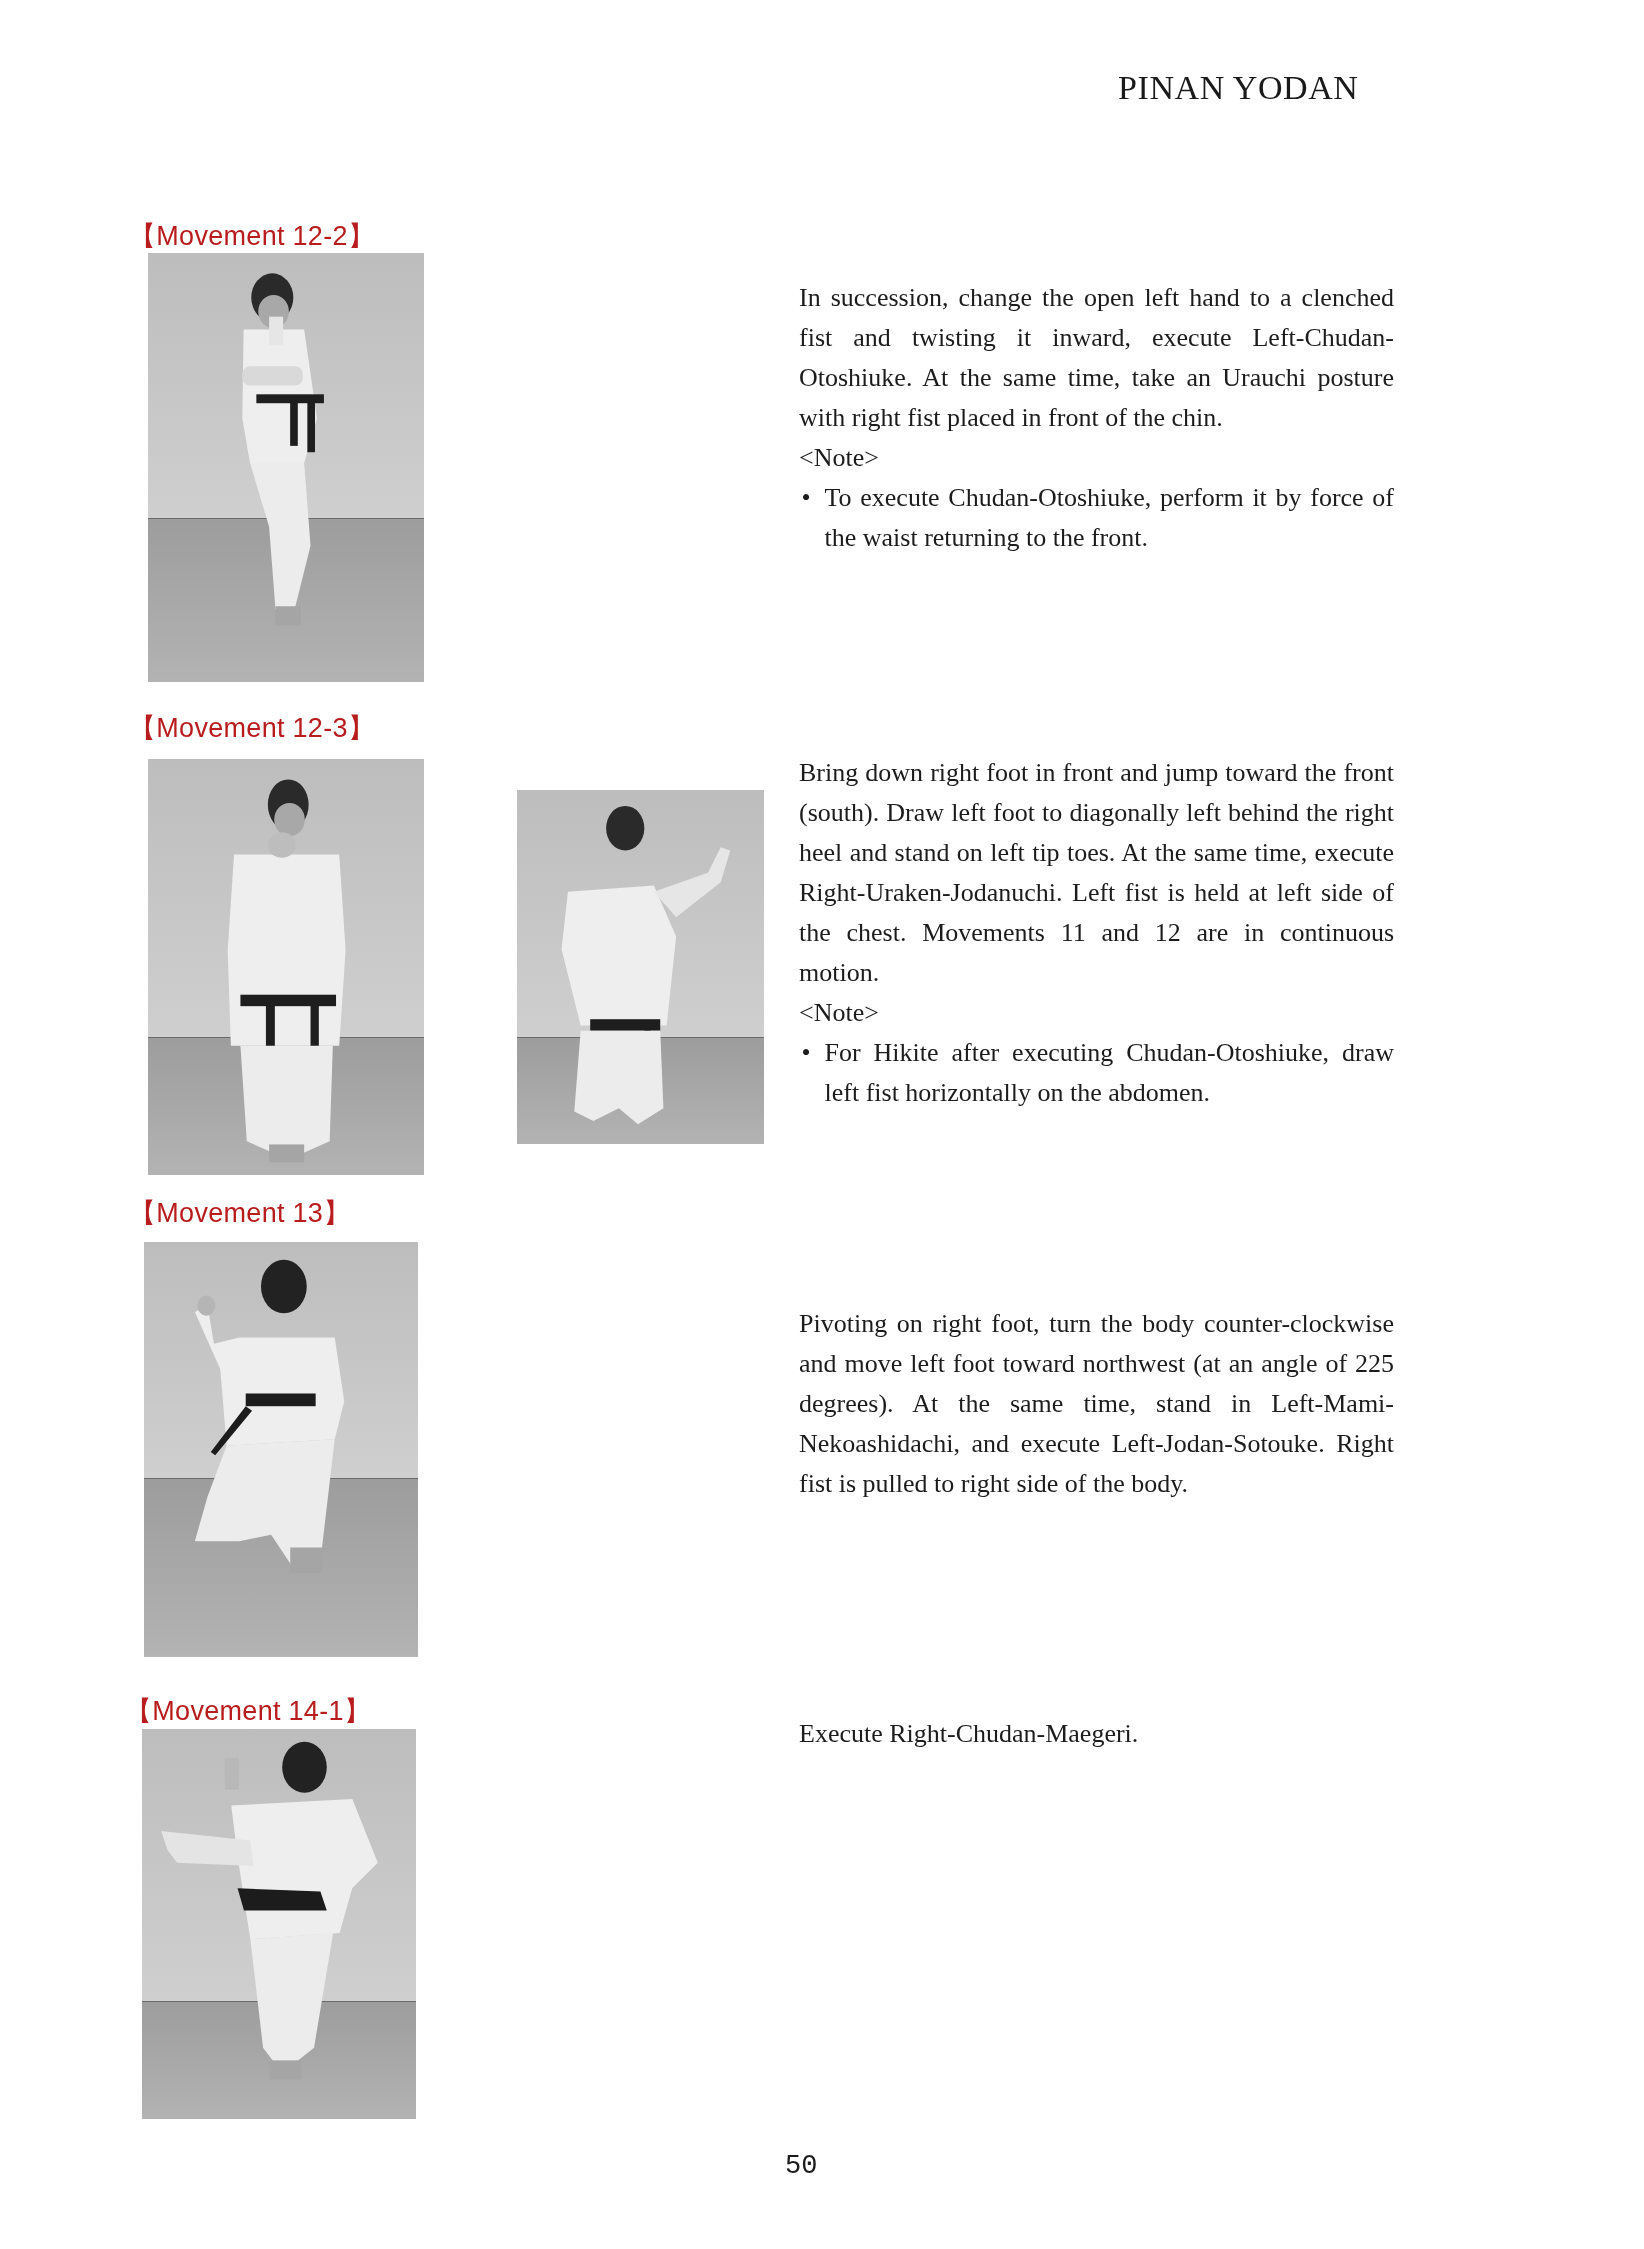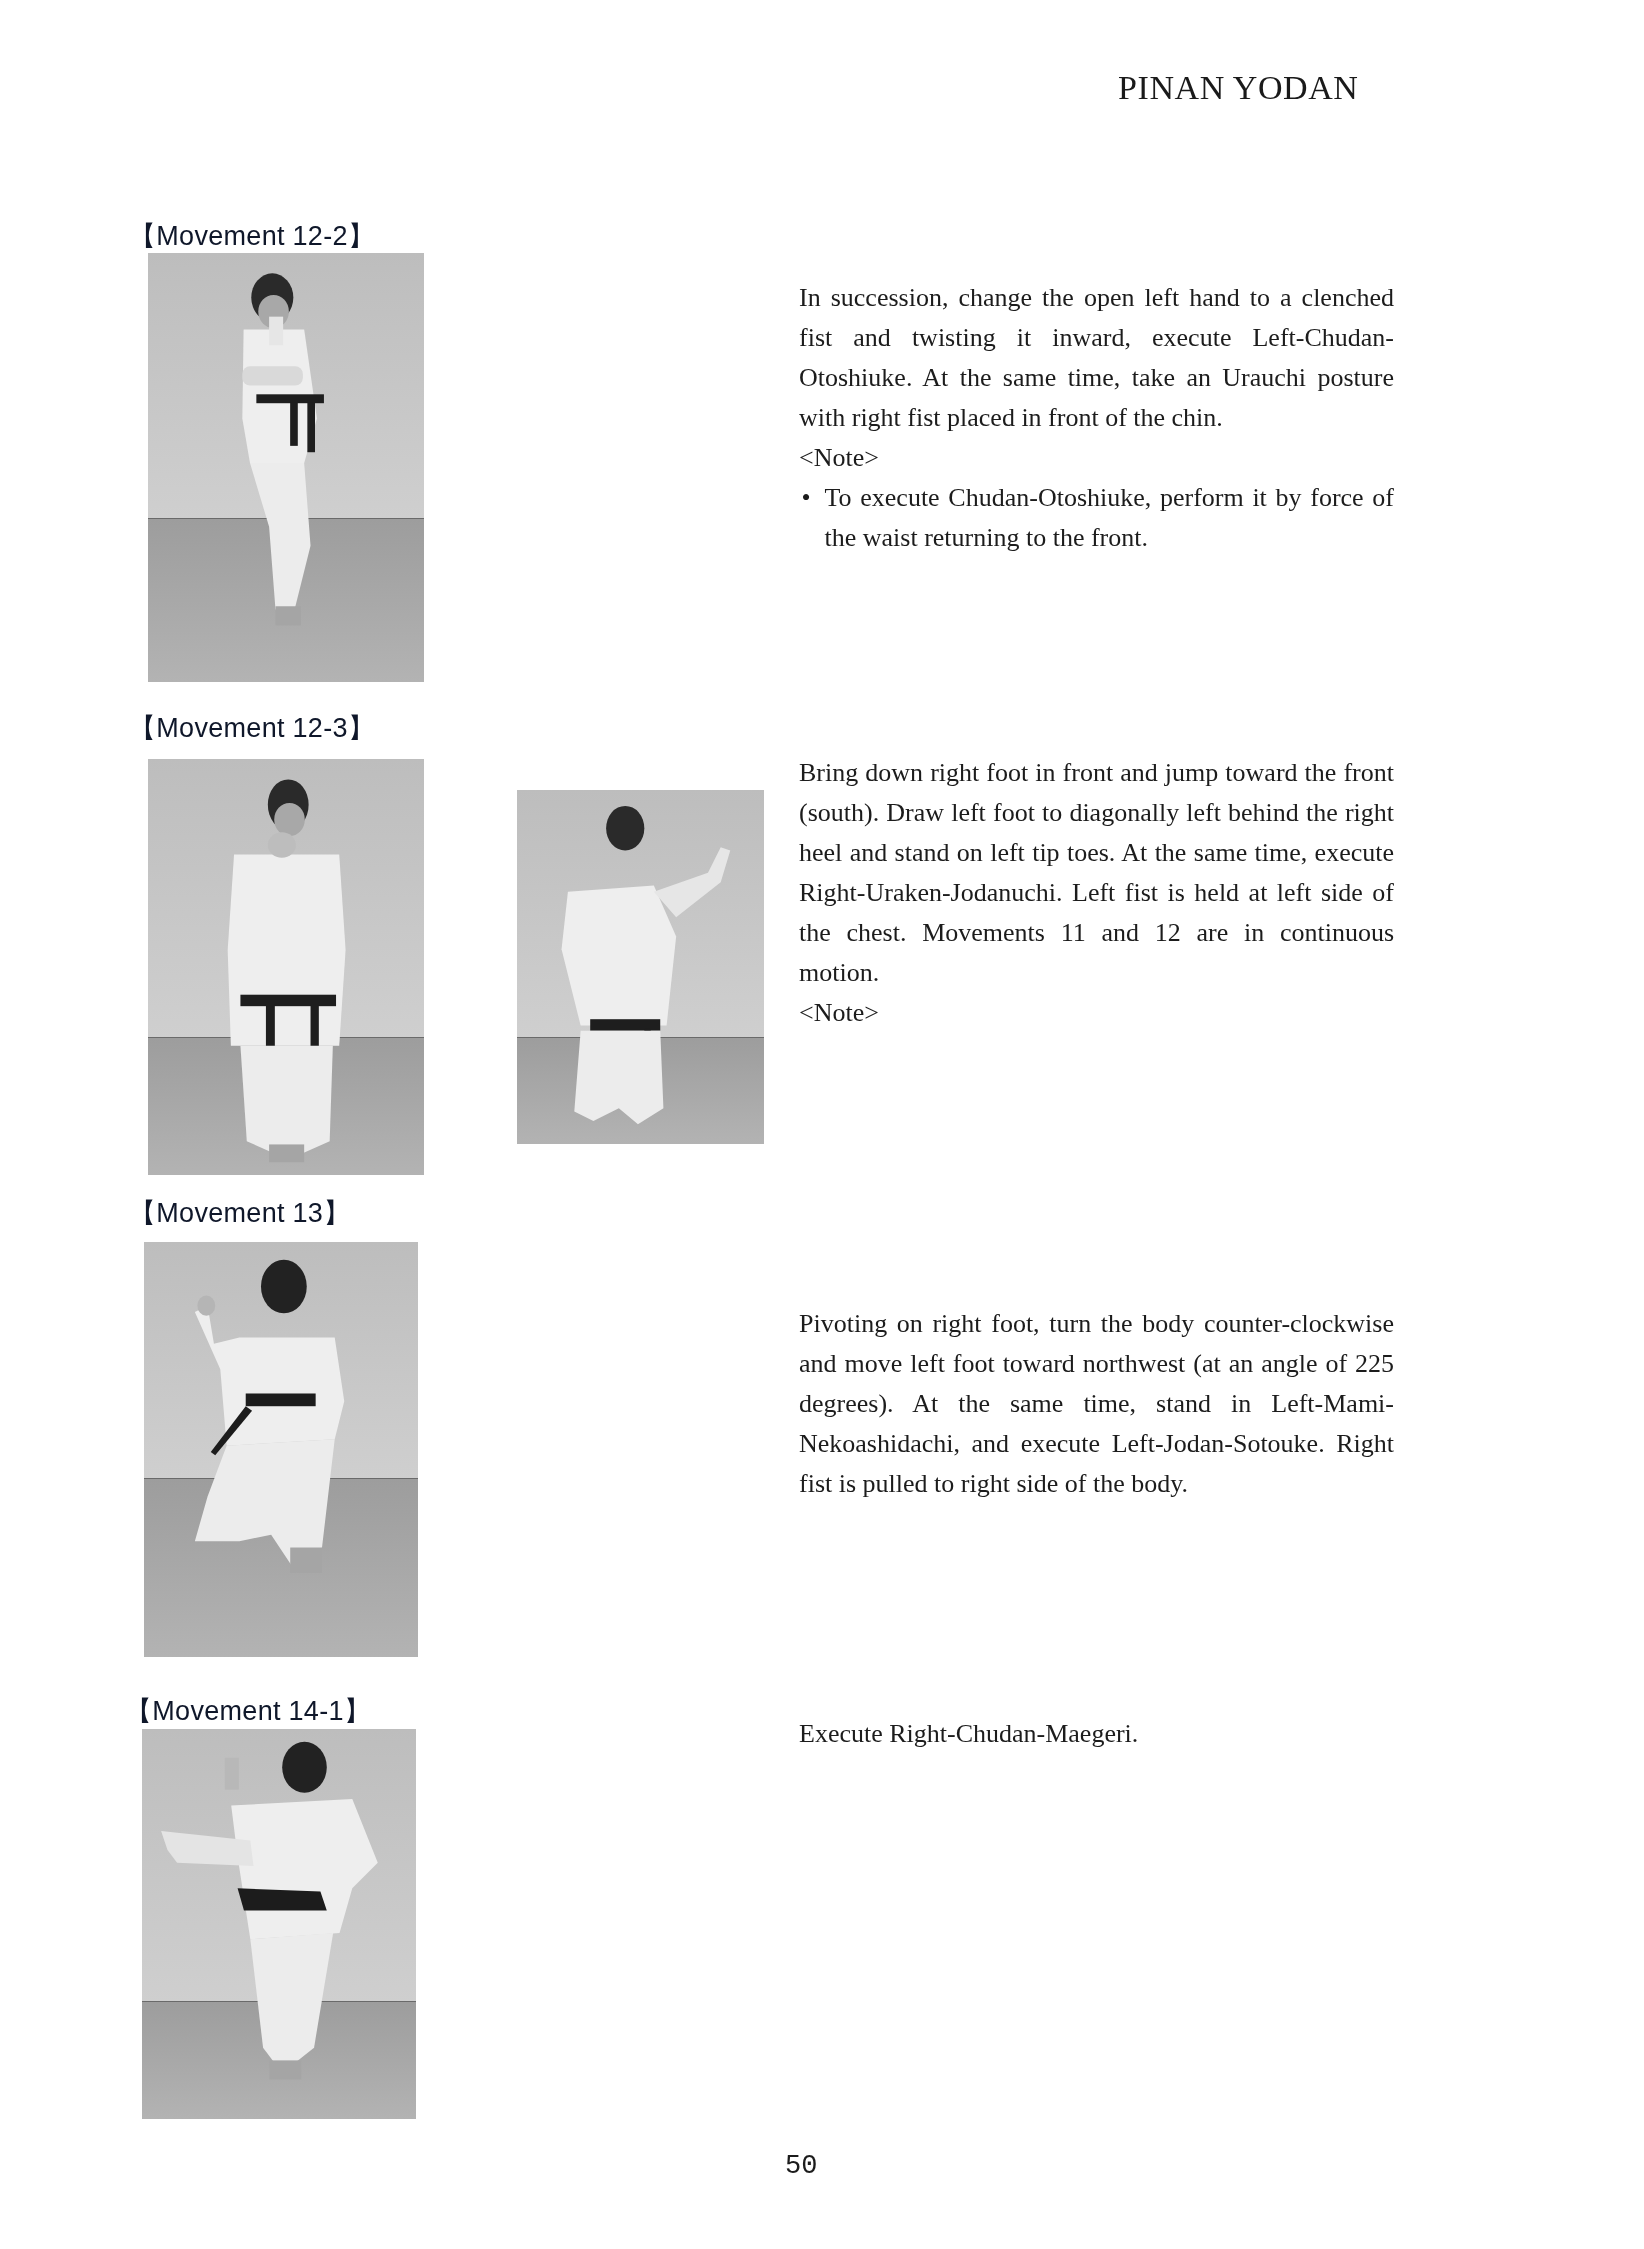--- a/index.html
+++ b/index.html
@@ -5,21 +5,21 @@
   html, body { margin: 0; padding: 0; background: #ffffff; }
   body { width: 1645px; height: 2250px; position: relative; overflow: hidden; }
   .running-head {
     position: absolute; left: 1118px; top: 69px;
     font-family: "Liberation Serif", "DejaVu Serif", serif;
     font-size: 34px; color: #1a1a1a; letter-spacing: 0.6px; white-space: nowrap; text-align: right;
   }
   .mv-label {
     position: absolute;
     font-family: "Liberation Sans", "DejaVu Sans", sans-serif;
-    font-size: 27px; color: #0f172a; white-space: nowrap; letter-spacing: 0.3px;
+    font-size: 27px; color: #b91c1c; white-space: nowrap; letter-spacing: 0.3px;
   }
   .photo {
     position: absolute; overflow: hidden;
     background-color: #c9c9c9;
     background-image:
       radial-gradient(rgba(0,0,0,0.14) 0.6px, transparent 0.9px);
     background-size: 2.5px 2.5px;
   }
   .photo .wall { position: absolute; left: 0; right: 0; top: 0; background: linear-gradient(#bdbdbd, #cfcfcf); }
   .photo .floor { position: absolute; left: 0; right: 0; bottom: 0; background: linear-gradient(#9d9d9d, #b3b3b3); border-top: 1.9px solid #6a6a6a; }
@@ -94,20 +94,21 @@
     <path d="M215 160 L300 130 L320 90 L335 95 L320 145 L250 200 Z" fill="#e6e6e6"></path>
     <rect x="115" y="360" width="110" height="18" fill="#1e1e1e"></rect>
     <rect x="200" y="375" width="10" height="95" fill="#1e1e1e"></rect>
     <path d="M100 378 L225 378 L230 500 L190 525 L160 500 L120 520 L90 505 Z" fill="#ececec"></path>
   </svg>
 </div>
 
 <div class="text-block" style="top:753px;">
   <p>Bring down right foot in front and jump toward the front (south). Draw left foot to diagonally left behind the right heel and stand on left tip toes. At the same time, execute Right-Uraken-Jodanuchi. Left fist is held at left side of the chest. Movements 11 and 12 are in continuous motion.</p>
   <span class="note-label">&lt;Note&gt;</span>
+  <span class="bullet"><span class="dot">•</span><span>For Hikite after executing Chudan-Otoshiuke, draw left fist horizontally on the abdomen.</span></span>
 </div>
 
 <div class="mv-label" style="left:129px; top:1195px;">【Movement 13】</div>
 <div class="photo" style="left:144px; top:1242px; width:274px; height:415px;" title="Karateka from behind in cat stance with left arm raised in outside block">
   <div class="wall" style="height:57%;"></div>
   <div class="floor" style="height:43%;"></div>
   <svg viewBox="0 0 431 652" preserveAspectRatio="none">
     <ellipse cx="220" cy="70" rx="36" ry="42" fill="#222"></ellipse>
     <path d="M80 110 L100 100 L110 160 L150 150 L300 150 L315 250 L300 310 L130 320 L120 200 Z" fill="#eeeeee"></path>
     <ellipse cx="98" cy="100" rx="14" ry="16" fill="#b5b5b5"></ellipse>

